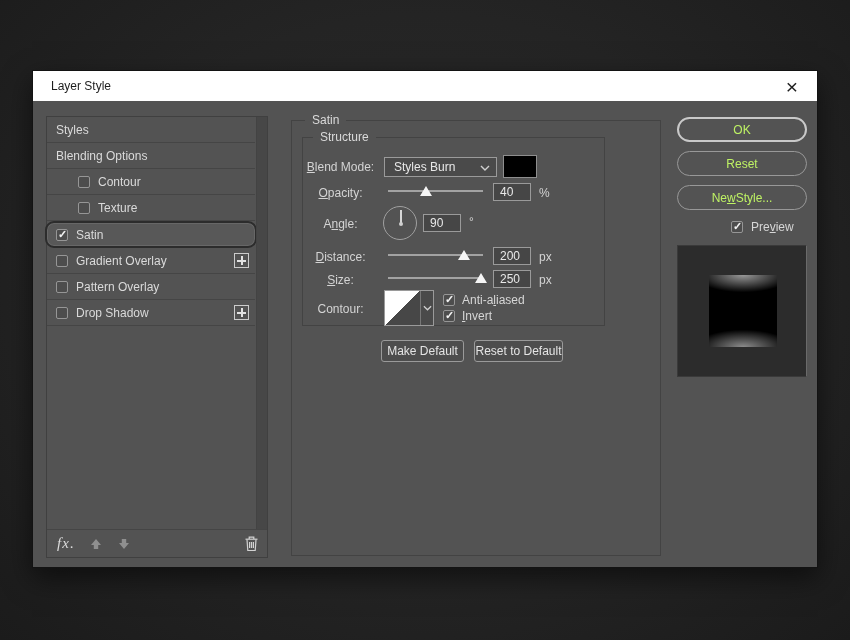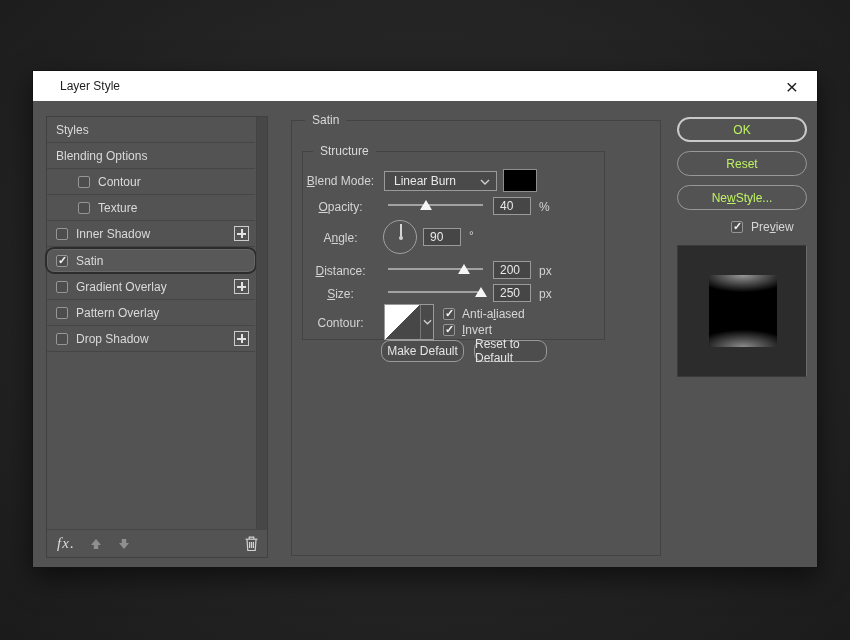--- a/index.html
+++ b/index.html
@@ -7,21 +7,21 @@
   body { font-family:"Liberation Sans", sans-serif; font-size:12px; }
   .stage { position:relative; width:850px; height:640px;
            background: radial-gradient(ellipse at 50% 45%, #2a2a2a 0%, #242424 55%, #1b1b1b 100%); }
 
   .dialog { position:absolute; left:32px; top:70px; width:786px; height:498px;
             background:#535353; border:1px solid #131313;
             box-shadow:0 10px 26px rgba(0,0,0,0.55); }
 
   .titlebar { position:absolute; left:0; top:0; width:100%; height:30px; background:#ffffff;
               display:flex; align-items:center; }
-  .titlebar .title { color:#1d1d1d; padding-left:27px; font-size:12px; }
+  .titlebar .title { color:#1d1d1d; padding-left:18px; font-size:12px; }
   .close-x { position:absolute; right:10px; top:0; width:30px; height:30px; display:flex;
              align-items:center; justify-content:center; color:#1d1d1d; font-size:21px;
              font-weight:300; cursor:default; line-height:1; }
 
   .body { position:absolute; left:0; top:30px; width:786px; height:468px; color:#d6d6d6; }
 
   
   .fxlist { position:absolute; left:13px; top:15px; width:222px; height:442px;
             border:1px solid #404040; background:#535353; }
   .rows { position:absolute; left:0; top:0; right:12px; }
@@ -47,21 +47,21 @@
               color:#dcdcdc; margin-left:10px; letter-spacing:1px; }
   .fx-glyph::after { content:"."; font-style:normal; }
   .arrbtn { margin-left:14px; display:flex; align-items:center; }
   .trashbtn { position:absolute; right:8px; top:5px; }
 
   
   .satin-box { position:absolute; left:258px; top:19px; width:370px; height:436px;
                border:1px solid #434343; }
   .grouplabel { position:absolute; top:-8px; background:#535353; padding:0 7px; color:#dadada; }
   .satin-box > .grouplabel { left:13px; }
-  .structure-box { position:absolute; left:10px; top:30px; width:303px; height:189px;
+  .structure-box { position:absolute; left:10px; top:16px; width:303px; height:189px;
                    border:1px solid #434343; }
   .structure-box > .grouplabel { left:10px; }
 
   .flabel { position:absolute; width:75px; left:0; text-align:center; color:#d4d4d4; }
   .uline { text-decoration:underline; }
 
   .dropdown { position:absolute; left:81px; top:19px; width:113px; height:20px; background:#4a4a4a;
               border:1px solid #9a9a9a; display:flex; align-items:center; padding-left:9px;
               color:#e8e8e8; }
   .dropdown .chev { position:absolute; right:6px; top:7px; }
@@ -86,21 +86,21 @@
                   border:1px solid #9a9a9a; background:#4a4a4a; display:flex; }
   .contour-thumb { width:35px; height:34px;
                    background:linear-gradient(135deg, #ffffff 49.6%, #474747 50.4%); }
   .contour-drop { position:relative; width:13px; height:34px; border-left:1px solid #777777; }
   .contour-drop .chev { position:absolute; left:2px; top:14px; }
 
   .cbrow { position:absolute; left:140px; display:flex; align-items:center; }
   .cbrow .cb { margin-right:7px; }
 
   .defbtn { position:absolute; height:22px; background:#4d4d4d; border:1px solid #9a9a9a;
-            border-radius:9px; color:#e4e4e4; font-size:12px; display:flex; align-items:center;
+            border-radius:3px; color:#e4e4e4; font-size:12px; display:flex; align-items:center;
             justify-content:center; }
 
   
   .rightcol { position:absolute; left:644px; top:0; width:130px; }
   .pillbtn { position:absolute; left:0; width:130px; height:25px; border-radius:13px;
              border:1px solid #989898; background:transparent; color:#bef264; font-size:12px;
              display:flex; align-items:center; justify-content:center; }
   .pillbtn.default { border:2px solid #c9c9c9; }
   .preview-row { position:absolute; left:26px; top:119px; display:flex; align-items:center;padding-left:28px; }
   .preview-row .cb { margin-right:8px; }
@@ -135,25 +135,20 @@
           <div class="row">
             <span class="lbl">Blending Options</span>
           </div>
           <div class="row indent">
             <span class="cb"></span>
             <span class="lbl">Contour</span>
           </div>
           <div class="row indent">
             <span class="cb"></span>
             <span class="lbl">Texture</span>
-          </div>
-          <div class="row">
-            <span class="cb"></span>
-            <span class="lbl">Inner Shadow</span>
-            <span class="plusbtn"></span>
           </div>
           <div class="row selected">
             <span class="cb checked"></span>
             <span class="lbl">Satin</span>
           </div>
           <div class="row">
             <span class="cb"></span>
             <span class="lbl">Gradient Overlay</span>
             <span class="plusbtn"></span>
           </div>
@@ -196,21 +191,21 @@
       </div>
 
       <div class="satin-box">
         <span class="grouplabel">Satin</span>
 
         <div class="structure-box">
           <span class="grouplabel">Structure</span>
 
           <span class="flabel" style="top:22px;"><span></span><span class="uline">B</span><span>lend Mode:</span></span>
           <div class="dropdown">
-            <span>Linear Burn</span>
+            <span>Styles Burn</span>
             <span class="chev">
               <svg width="10" height="6" viewBox="0 0 10 6" fill="none" stroke="#d0d0d0" stroke-width="1.4">
                   <path d="M1 1 L5 5 L9 1"></path>
                 </svg>
             </span>
           </div>
           <div class="swatch"></div>
 
           <span class="flabel" style="top:48px;"><span></span><span class="uline">O</span><span>pacity:</span></span>
           <div class="track" style="top:52px;"></div>
@@ -261,21 +256,21 @@
             <span class="cb checked"></span>
             <span><span>Anti-a</span><span class="uline">l</span><span>iased</span></span>
           </div>
           <div class="cbrow" style="top:171px;">
             <span class="cb checked"></span>
             <span><span></span><span class="uline">I</span><span>nvert</span></span>
           </div>
         </div>
 
         <div class="defbtn" style="left:89px; top:219px; width:83px;">Make Default</div>
-        <div class="defbtn" style="left:182px; top:219px; width:73px;">Reset to Default</div>
+        <div class="defbtn" style="left:182px; top:219px; width:89px;">Reset to Default</div>
       </div>
 
       <div class="rightcol">
         <div class="pillbtn default" style="top:16px;">OK</div>
         <div class="pillbtn" style="top:50px;">Reset</div>
         <div class="pillbtn" style="top:84px;">
             <span>Ne</span>
             <span class="uline">w</span>
             <span> Style...</span>
           </div>

